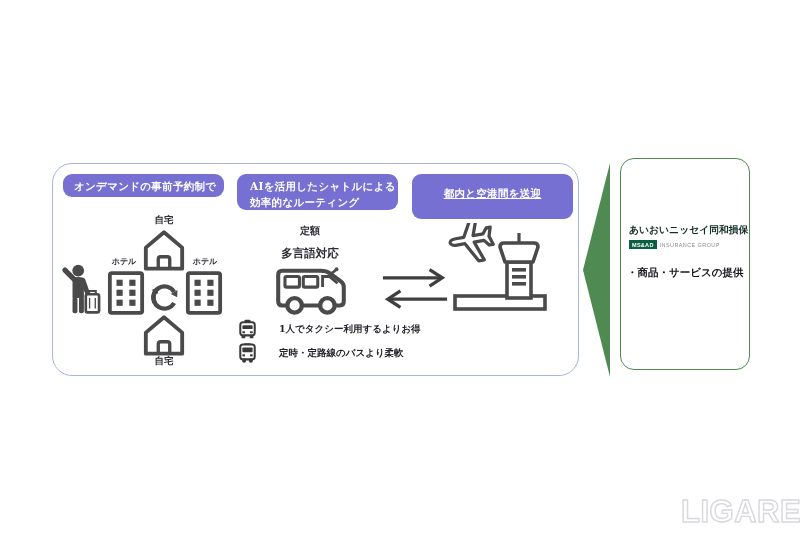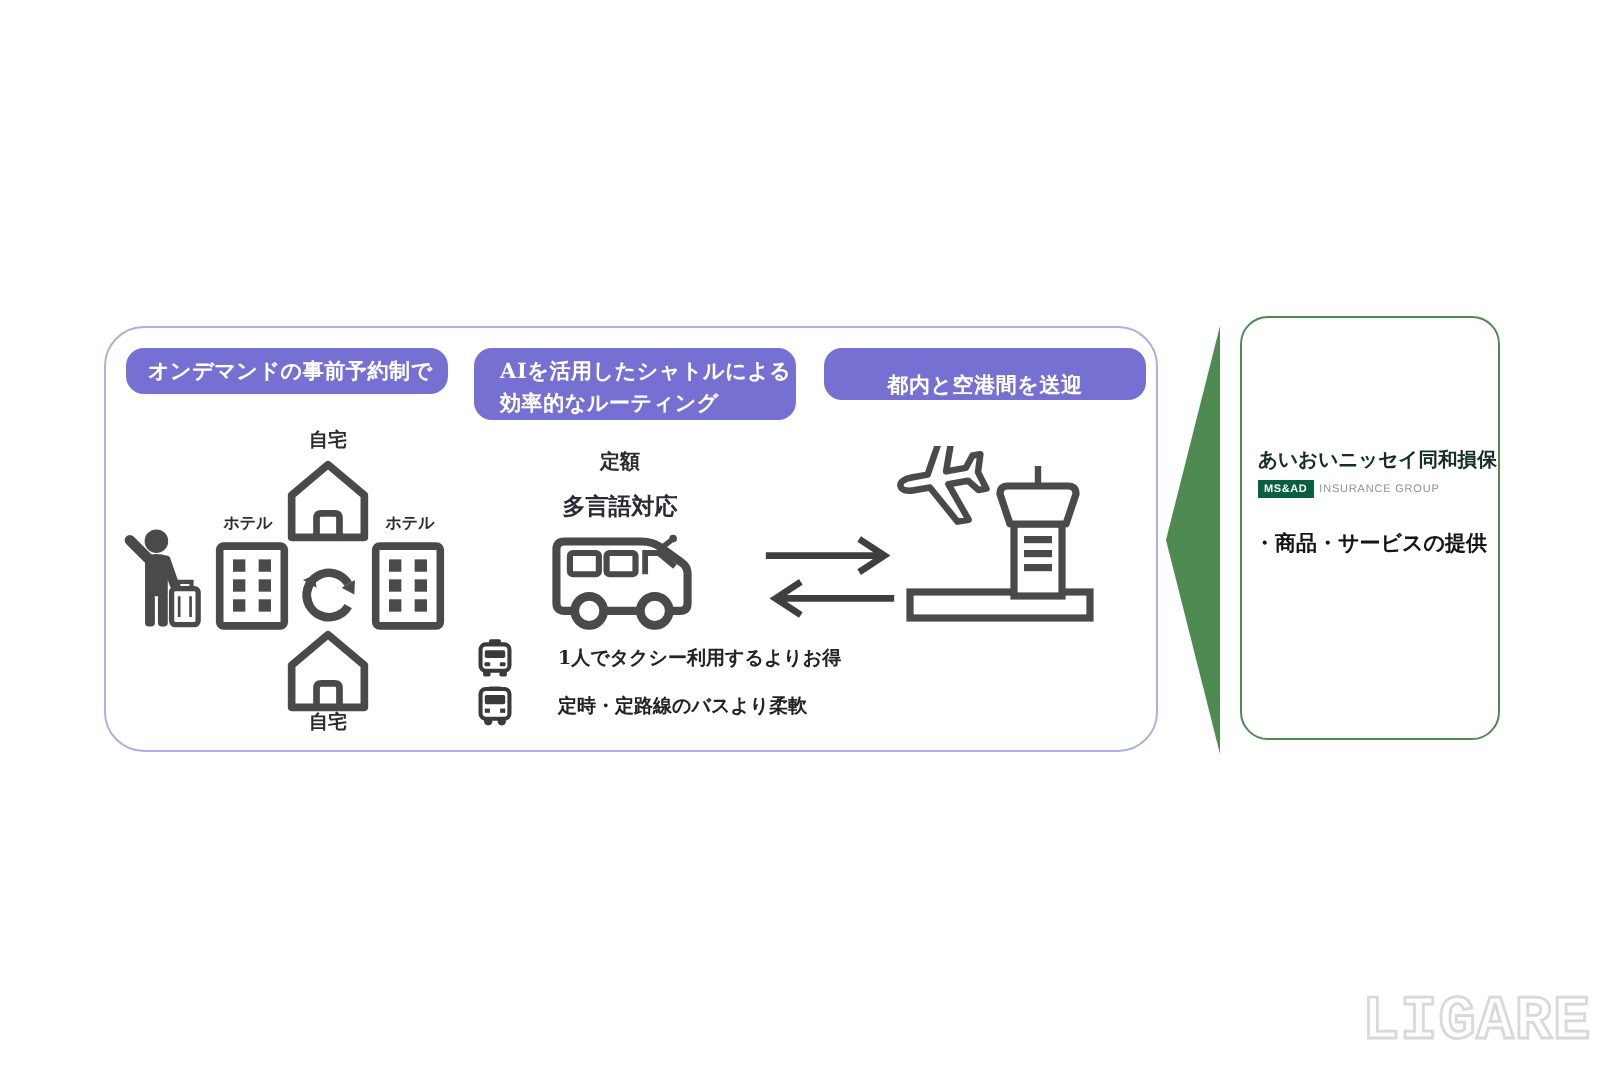--- a/index.html
+++ b/index.html
@@ -8,21 +8,21 @@
   .abs{position:absolute;box-sizing:border-box;}
 
   
   .main-box{left:52px;top:163px;width:527px;height:213px;border:1.6px solid #a9b2e0;border-radius:20px;background:#fff;}
   .right-box{left:620px;top:158px;width:130px;height:212px;border:1.6px solid #4f8a52;border-radius:14px;background:#fff;}
 
   .banner{background:#7570d2;border-radius:9px;color:#ffffff;font-weight:bold;font-size:10.5px;
           line-height:16px;letter-spacing:0.3px;}
   .banner1{left:63px;top:174px;width:161px;height:23px;padding:4px 0 16px 11px;}
   .banner2{left:237px;top:174px;width:161px;height:36px;padding:4px 0 0 13px;}
-  .banner3{left:412px;top:174px;width:161px;height:26px;text-align:center;line-height:39px;}
+  .banner3{left:412px;top:174px;width:161px;height:45px;text-align:center;line-height:39px;text-decoration:underline;}
   .banner span{display:block;}
   .banner3 span{display:inline;}
 
   .lbl{color:#2b2b33;font-weight:bold;text-align:center;}
   .lbl-home-top{left:140px;top:214px;width:48px;font-size:9.5px;}
   .lbl-hotel-left{left:100px;top:256px;width:48px;font-size:8px;}
   .lbl-hotel-right{left:181px;top:256px;width:48px;font-size:8px;}
   .lbl-home-bottom{left:140px;top:355px;width:48px;font-size:9.5px;}
   .lbl-fare{left:270px;top:224px;width:80px;font-size:10px;}
   .lbl-lang{left:260px;top:246px;width:100px;font-size:11.5px;}
@@ -45,21 +45,21 @@
   .benefit-row svg{width:17px;height:20px;flex:0 0 auto;}
 
   .logo-text{left:629px;top:224px;width:118px;font-family:"Liberation Sans","DejaVu Sans",sans-serif;
              font-weight:bold;font-size:9.8px;color:#142f28;white-space:nowrap;}
   .logo-row{left:629px;top:240px;width:118px;display:flex;align-items:center;gap:3px;
             font-family:"Liberation Sans","DejaVu Sans",sans-serif;}
   .logo-badge{background:#0a5e42;color:#ffffff;font-size:5.5px;font-weight:bold;padding:1.5px 3px;letter-spacing:0.3px;}
   .logo-group{font-size:5.5px;color:#8f8f94;letter-spacing:0.4px;}
   .insurer-bullets{left:627px;top:262px;width:120px;font-size:10.5px;font-weight:600;color:#14141c;line-height:21px;}
 
-  .watermark{left:681px;top:494px;font-family:Liberation Mono, monospace;
+  .watermark{left:681px;top:494px;font-family:Liberation Sans, sans-serif;
              font-size:31px;font-weight:bold;letter-spacing:0.5px;color:#ffffff;
              -webkit-text-stroke:1.4px #d8d8dd;}
 </style>
 </head>
 <body>
 
 <div id="stage">
 
   <div class="abs main-box"></div>
 

